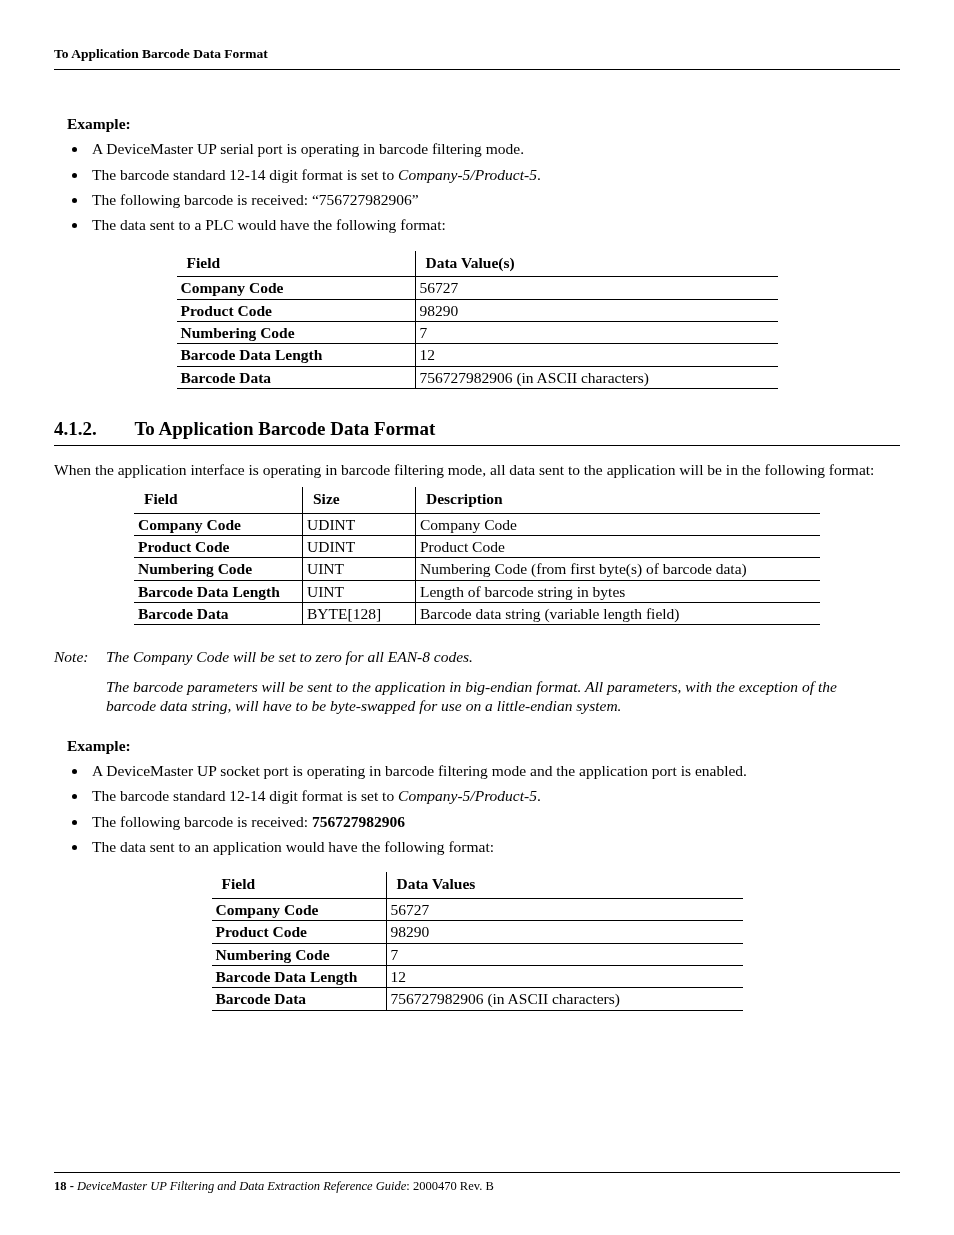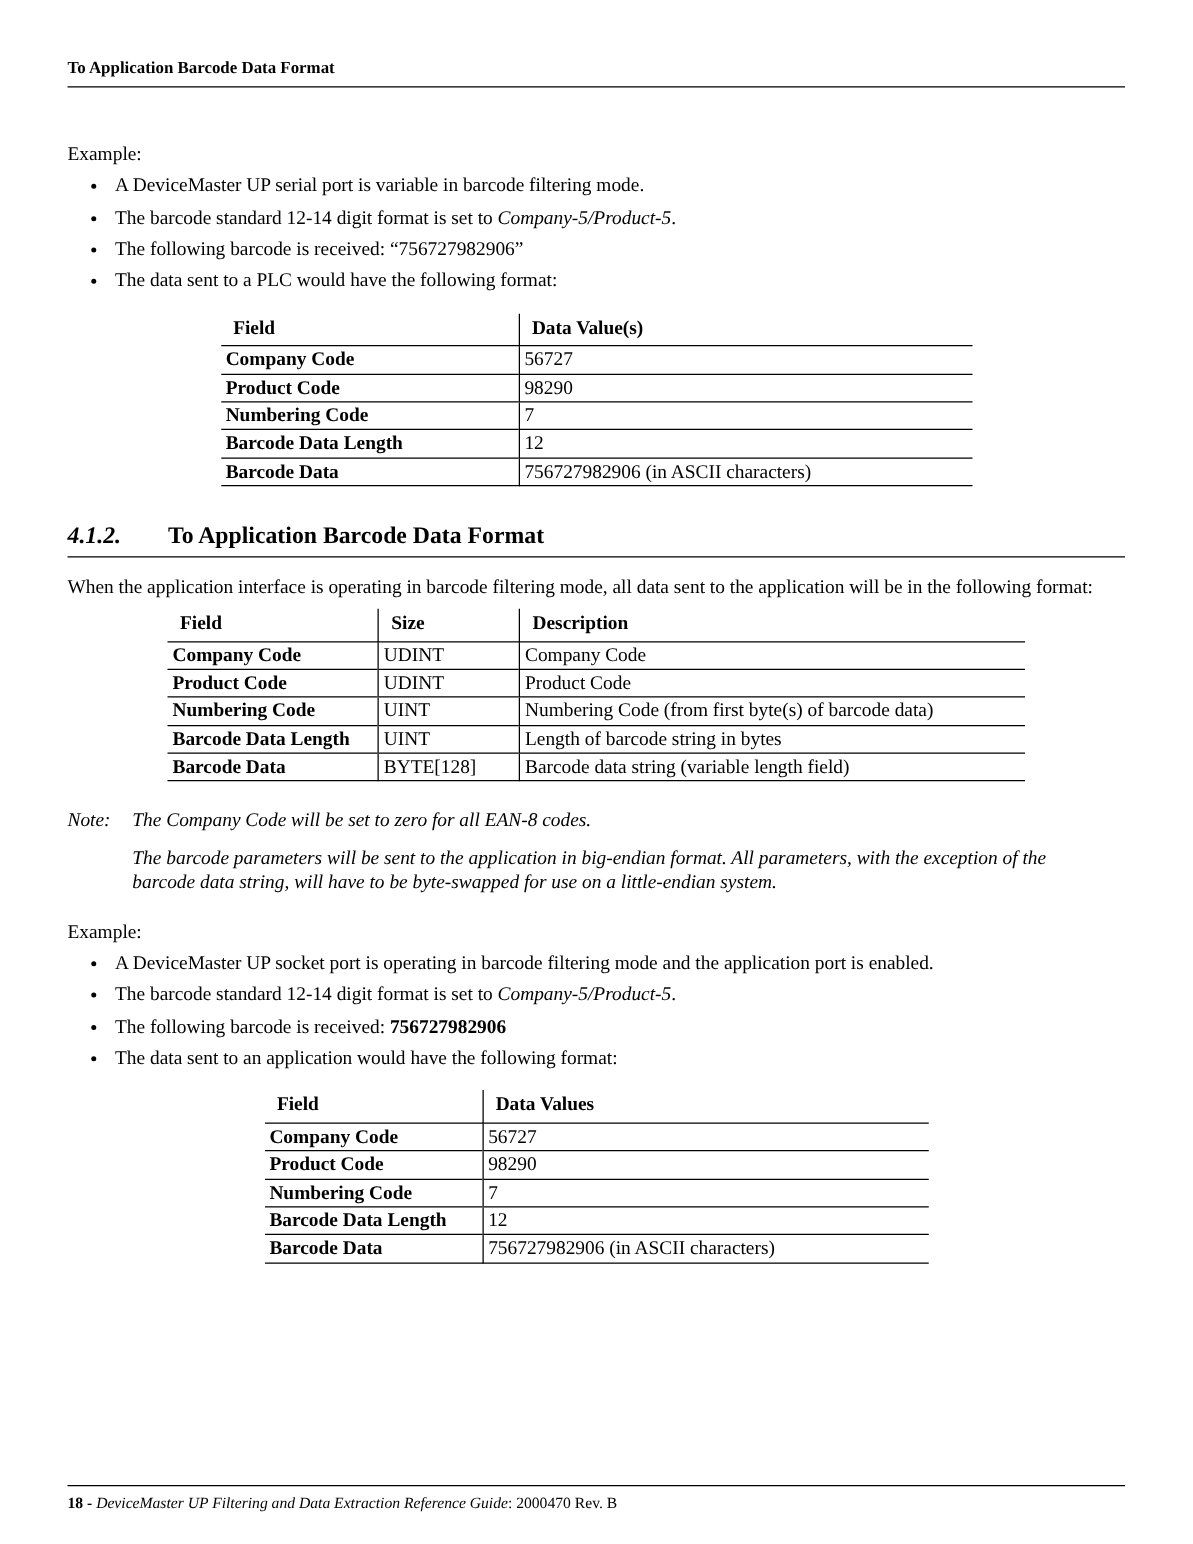--- a/index.html
+++ b/index.html
@@ -20,21 +20,21 @@
     position: relative;
     height: 100%;
   }
   .running-head {
     font-weight: bold;
     font-size: 13.5px;
     padding-bottom: 6px;
     border-bottom: 1.5px solid #000;
     margin-bottom: 44px;
   }
-  .example-label { font-weight: normal; margin: 6px 0 4px 0; }
+  .example-label { font-weight: bold; margin: 6px 0 4px 13px; }
   ul.bullets {
     margin: 2px 0 16px 0;
     padding-left: 34px;
   }
   ul.bullets li {
     margin: 6px 0;
     padding-left: 4px;
   }
   table.data {
     border-collapse: collapse;
@@ -68,49 +68,49 @@
   .t3 td:nth-child(1), .t3 th:nth-child(1) { width: 154px; }
   .t3 td:nth-child(2), .t3 th:nth-child(2) { width: 336px; }
 
   h2.sec {
     font-size: 19px;
     font-weight: bold;
     margin: 28px 0 0 0;
     padding-bottom: 4px;
     border-bottom: 1.5px solid #000;
   }
-  h2.sec .num { display:inline-block; width: 76px; font-style: italic; }
+  h2.sec .num { display:inline-block; width: 76px; }
   .bodytext { margin: 14px 0 8px 0; }
 
   .note-block { margin: 6px 0 10px 0; }
   .note-label { font-style: italic; font-weight: normal; display: inline-block; width: 48px; vertical-align: top; }
   .note-body  { font-style: italic; display: inline-block; width: 780px; vertical-align: top; }
   .note-body p { margin: 0 0 10px 0; }
 
   .footer {
     position: absolute;
-    left: 54px; right: 54px; bottom: 24px;
+    left: 54px; right: 54px; bottom: 40px;
   }
   .footer-rule { border-top: 1.5px solid #000; margin-bottom: 6px; }
   .footer-row { display: flex; justify-content: space-between; font-size: 12.5px; }
   .footer-left { max-width: 520px; }
   .footer-right { text-align: right; max-width: 340px; font-weight: bold; }
   .footer-left .pg { font-weight: bold; }
   .footer-left .title { font-style: italic; }
 </style>
 </head>
 <body>
 
 <div class="page">
 
   <div class="running-head">To Application Barcode Data Format</div>
 
   <div class="example-label">Example:</div>
   <ul class="bullets">
-    <li><span>A DeviceMaster UP serial port is variable in barcode filtering mode.</span></li>
+    <li><span>A DeviceMaster UP serial port is operating in barcode filtering mode.</span></li>
     <li>
       <span>The barcode standard 12-14 digit format is set to </span><em>Company-5/Product-5</em><span>.</span>
     </li>
     <li><span>The following barcode is received: “756727982906”</span></li>
     <li><span>The data sent to a PLC would have the following format:</span></li>
   </ul>
 
   <table class="data t1">
     <thead>
         <tr>

